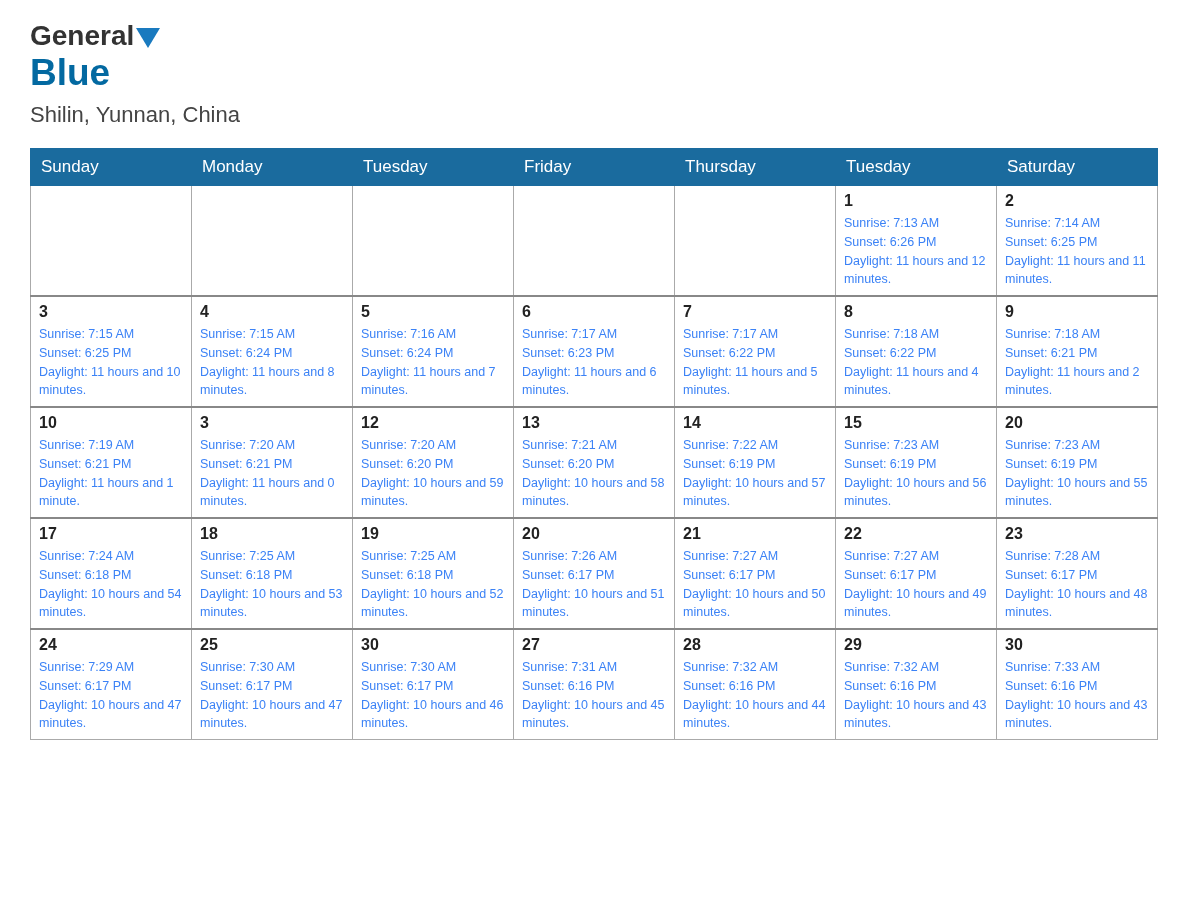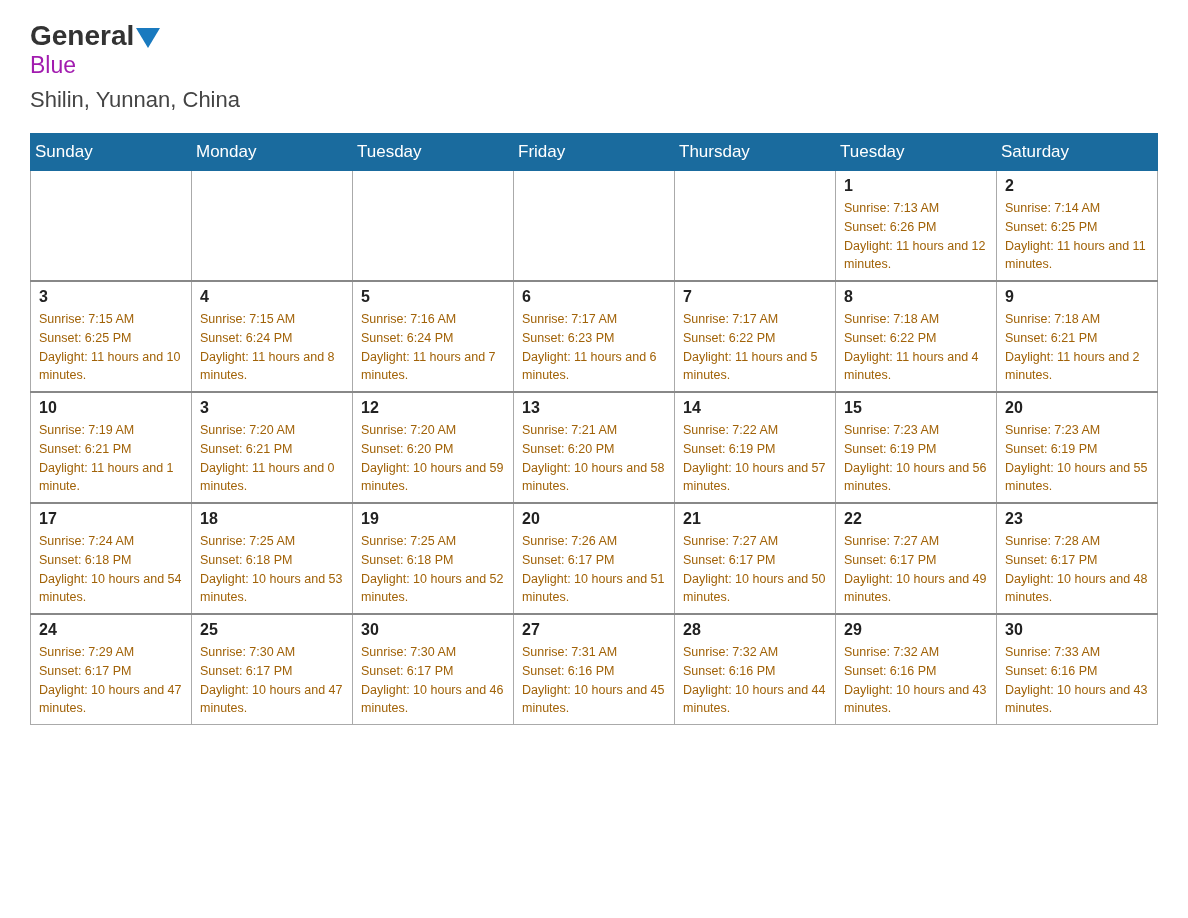--- a/index.html
+++ b/index.html
@@ -37,23 +37,23 @@
       height: 0;
       border-left: 12px solid transparent;
       border-right: 12px solid transparent;
       border-top: 20px solid #1a7abf;
       margin: 0 2px;
       display: inline-block;
       position: relative;
       top: 2px;
     }
     .logo-blue {
-      color: #a21caf;
-      font-size: 23px;
-      font-weight: normal;
+      color: #0369a1;
+      font-size: 37px;
+      font-weight: bold;
     }
     .title-area {
       text-align: right;
     }
     .calendar-title {
       font-size: 52px;
       font-weight: normal;
       color: #222;
       line-height: 1.1;
     }
@@ -65,42 +65,42 @@
     .calendar-table {
       width: 100%;
       border-collapse: collapse;
       border: 1px solid #aaa;
     }
     .calendar-table th {
       background-color: #1a6b9e;
       color: #ffffff;
       font-size: 17px;
       font-weight: normal;
-      padding: 8px 4px;
+      padding: 8px 10px;
       text-align: left;
       border: 1px solid #1a6b9e;
     }
     .calendar-table td {
       border: 1px solid #aaa;
       vertical-align: top;
       padding: 6px 8px;
       width: 14.28%;
       min-height: 100px;
       background: #ffffff;
     }
     .day-number {
       font-size: 16px;
       font-weight: bold;
       color: #222;
       display: block;
       margin-bottom: 4px;
     }
     .day-info {
       font-size: 12.5px;
-      color: #a16207;
+      color: #3b82f6;
       line-height: 1.5;
     }
     .empty-cell {
       background: #f9f9f9;
     }
     tr:not(:last-child) td {
       border-bottom: 2px solid #888;
     }
     .row-separator td {
       border-top: 2px solid #1a6b9e;

